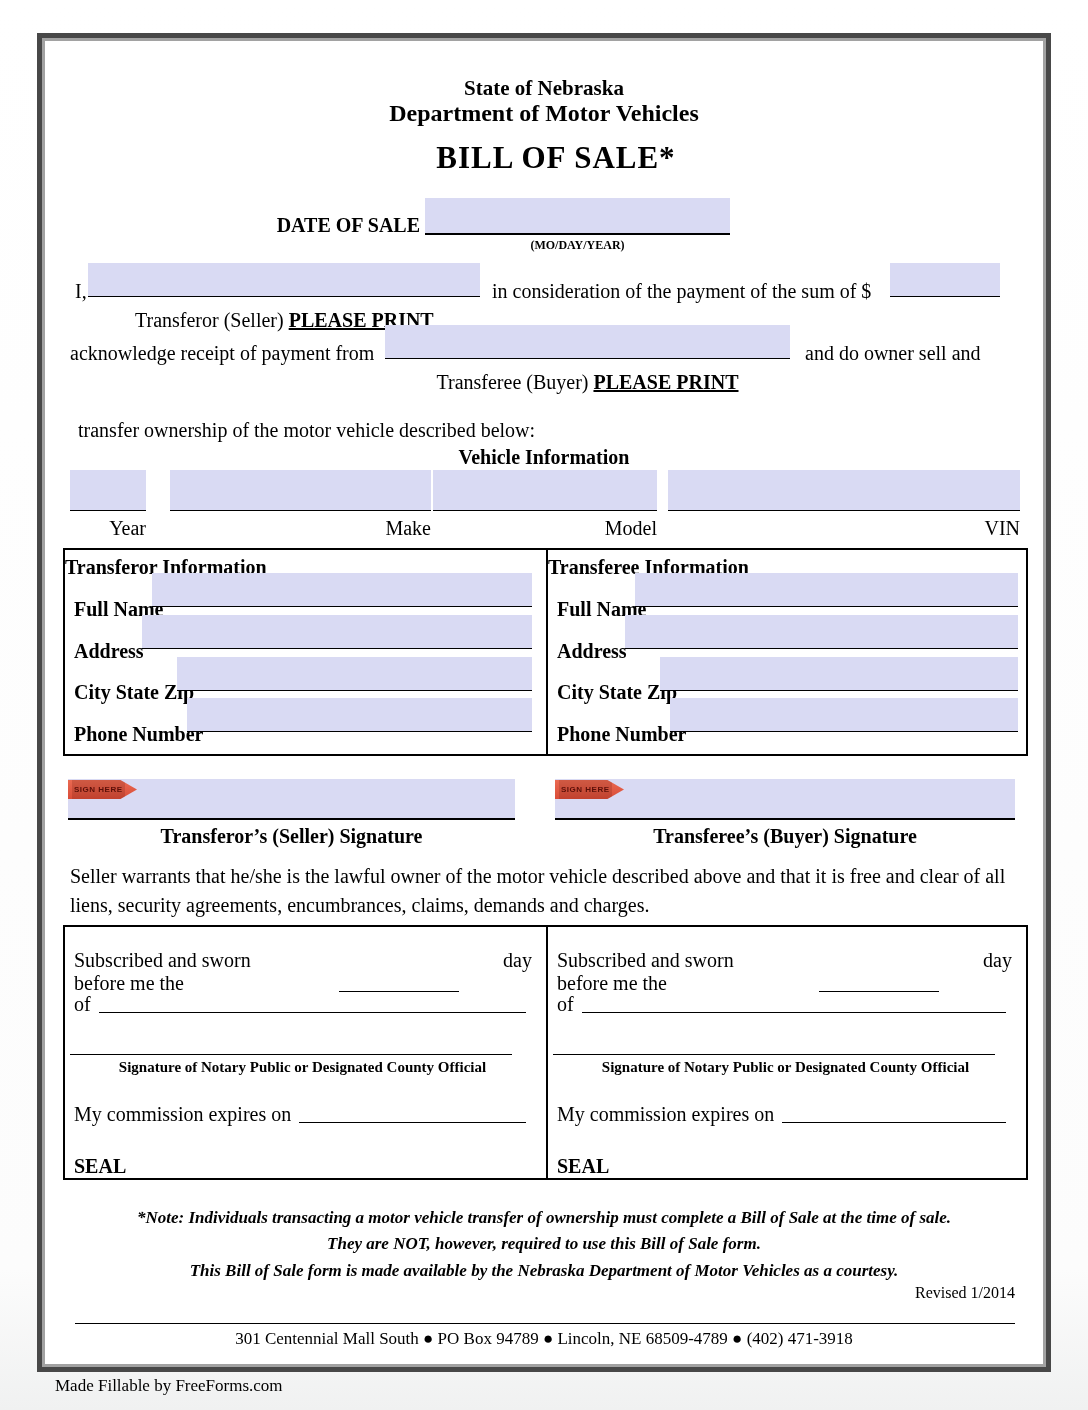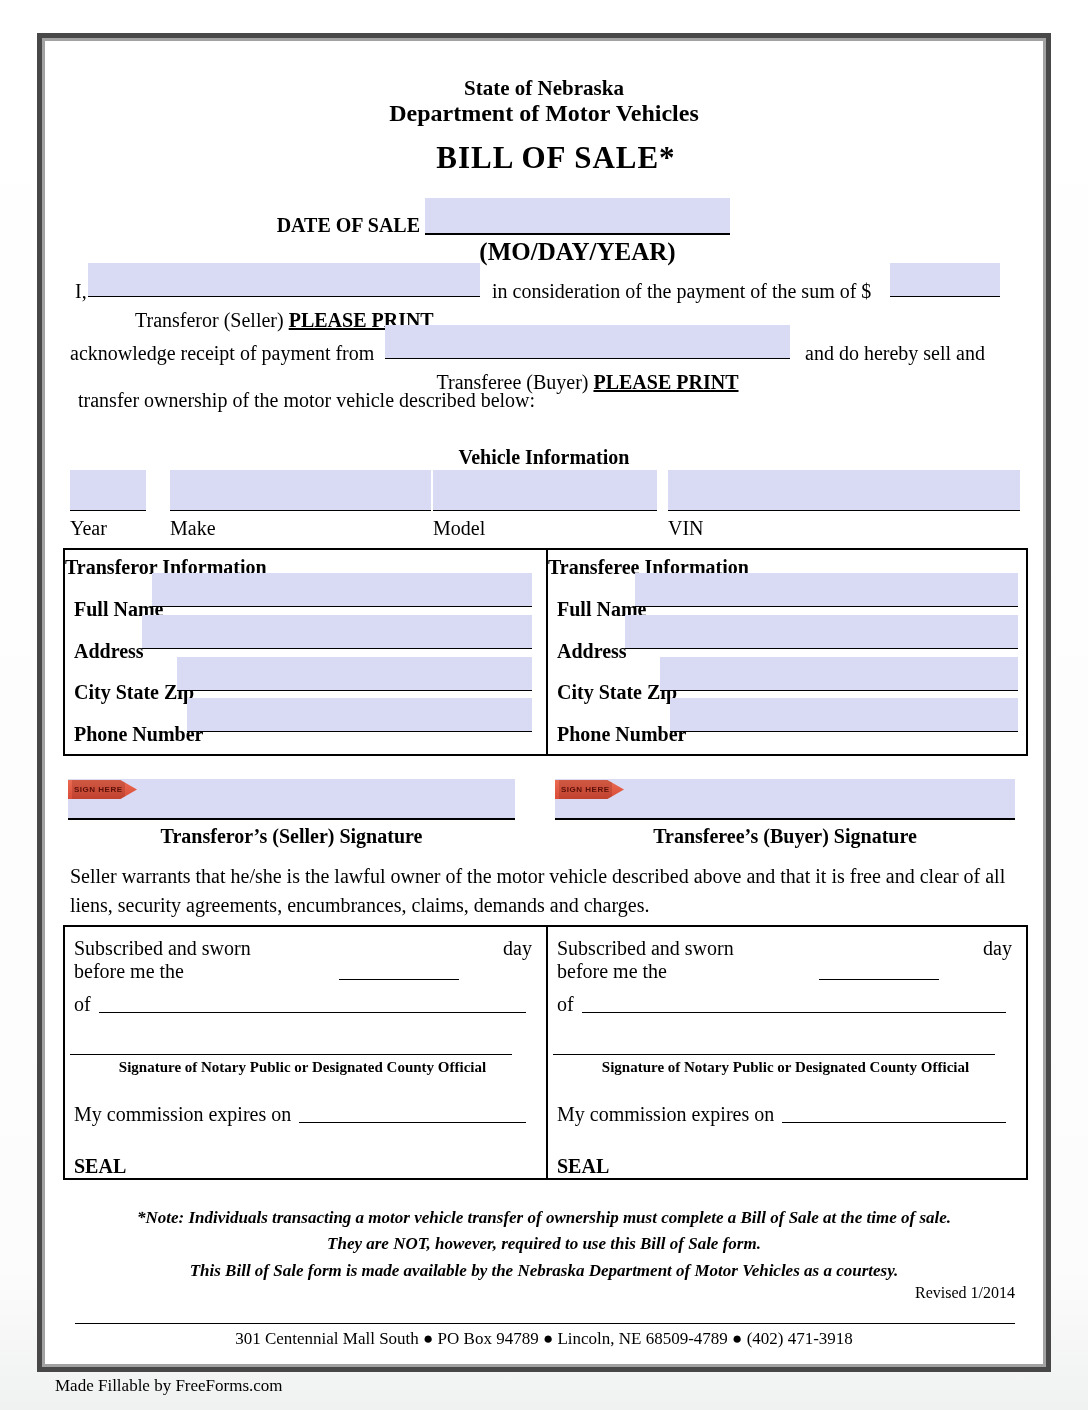--- a/index.html
+++ b/index.html
@@ -23,41 +23,41 @@
     position:absolute;
     background:#d9daf3;
     border-bottom:1.5px solid #000;
   }
   .hdr-state { top:38px; font-size:21px; font-weight:bold; }
   .hdr-dept  { top:62px; font-size:24px; font-weight:bold; }
   .hdr-title { top:102px; font-size:31px; font-weight:bold; letter-spacing:1px;padding-left:24px; }
 
   .date-label { left:150px; width:228px; top:176px; text-align:right; font-size:20px; font-weight:bold; }
   .date-field { left:383px; top:160px; width:305px; height:37px; border-bottom-width:2px; }
-  .date-hint  { left:383px; width:305px; top:200px; text-align:center; font-size:25px; font-weight:bold; }
+  .date-hint  { left:383px; width:305px; top:200px; text-align:center; font-size:12px; font-weight:bold; }
 
   .txt { font-size:20px; }
   .i-prefix   { left:33px; top:242px; }
   .seller-name-field { left:46px; top:225px; width:392px; height:34px; }
   .consideration { left:450px; top:242px; }
   .sum-field { left:848px; top:225px; width:110px; height:34px; }
   .seller-caption { left:93px; top:271px; }
   .ack-text { left:28px; top:304px; }
   .buyer-name-field { left:343px; top:287px; width:405px; height:34px; }
   .and-sell { left:763px; top:304px; }
   .buyer-caption { left:343px; width:405px; top:333px; text-align:center; }
-  .transfer-line { left:36px; top:351px; }
+  .transfer-line { left:36px; top:381px; }
 
   .veh-title { top:408px; font-size:20px; font-weight:bold; }
   .veh-field { top:432px; height:41px; border-bottom-width:1.5px; }
   .vf-year  { left:28px;  width:76px; }
   .vf-make  { left:128px; width:261px; }
   .vf-model { left:391px; width:224px; }
   .vf-vin   { left:626px; width:352px; }
-  .veh-label { top:479px; font-size:20px; text-align:left; position:absolute; }
+  .veh-label { top:479px; font-size:20px; text-align:right; position:absolute; }
 
   .parties-box { left:21px; top:510px; width:965px; height:208px; border:2px solid #000; display:flex; }
   .party-col { position:relative; width:483px; height:100%; }
   .party-col.left { border-right:2px solid #000; }
   .party-col.right { flex:1; }
   .party-title { position:absolute; top:6px; left:0; right:0; text-align:left; font-size:20px; font-weight:bold; }
   .prow-label { position:absolute; left:9px; font-size:20px;font-weight:bold; }
   .pfield { height:34px; border-bottom-width:1px; }
 
   .sig-field { top:741px; height:41px; border-bottom-width:2.5px; }
@@ -76,21 +76,21 @@
     margin-left:4px; padding:8px 2px; letter-spacing:0.5px; white-space:nowrap;
   }
   .sig-label { top:787px; position:absolute; text-align:center; font-size:20px; font-weight:bold; }
 
   .warranty { left:28px; top:824px; width:956px; font-size:20px; line-height:1.45; }
 
   .notary-box { left:21px; top:887px; width:965px; height:255px; border:2px solid #000; display:flex; }
   .nline { position:absolute; left:9px; right:14px; display:flex; align-items:baseline; font-size:20px; }
   .nline .blank { flex:1; border-bottom:1px solid #000; height:2px; align-self:flex-end; margin:0 6px 3px 8px; }
   .nline .blank.short { flex:0 0 120px; }
-  .sworn-line { top:10px;gap:38px; }
+  .sworn-line { top:22px;gap:38px; }
   .of-line { top:66px; }
   .nsig-rule { position:absolute; left:5px; width:442px; top:127px; border-top:1.5px solid #000; }
   .nsig-caption { position:absolute; left:0; width:452px; top:132px; text-align:center; font-size:15px; font-weight:bold;padding-left:23px; }
   .commission-line { top:176px; }
   .seal { position:absolute; left:9px; top:228px; font-size:20px; font-weight:bold; }
 
   .note { top:1167px; font-size:17px; font-weight:bold; font-style:italic; line-height:1.55; }
   .revised { left:700px; width:273px; top:1246px; text-align:right; font-size:16px; }
   .footer-rule { left:33px; width:940px; top:1285px; border-top:1.5px solid #000; }
   .footer-addr { top:1291px; font-size:17px; }
@@ -110,21 +110,21 @@
   <div class="abs date-hint">(MO/DAY/YEAR)</div>
 
   <div class="abs txt i-prefix">I,</div>
   <div class="ffield seller-name-field"></div>
   <div class="abs txt consideration">in consideration of the payment of the sum of $</div>
   <div class="ffield sum-field"></div>
   <div class="abs txt seller-caption"><span>Transferor (Seller) </span><span class="b">PLEASE PRINT</span></div>
 
   <div class="abs txt ack-text">acknowledge receipt of payment from</div>
   <div class="ffield buyer-name-field"></div>
-  <div class="abs txt and-sell">and do hereby sell and</div>
+  <div class="abs txt and-sell">and do owner sell and</div>
   <div class="abs txt buyer-caption"><span>Transferee (Buyer) </span><span class="b">PLEASE PRINT</span></div>
 
   <div class="abs txt transfer-line">transfer ownership of the motor vehicle described below:</div>
 
   <div class="abs center veh-title">Vehicle Information</div>
   <div class="ffield veh-field vf-year"></div>
   <div class="ffield veh-field vf-make"></div>
   <div class="ffield veh-field vf-model"></div>
   <div class="ffield veh-field vf-vin"></div>
   <div class="veh-label vf-year">Year</div>

